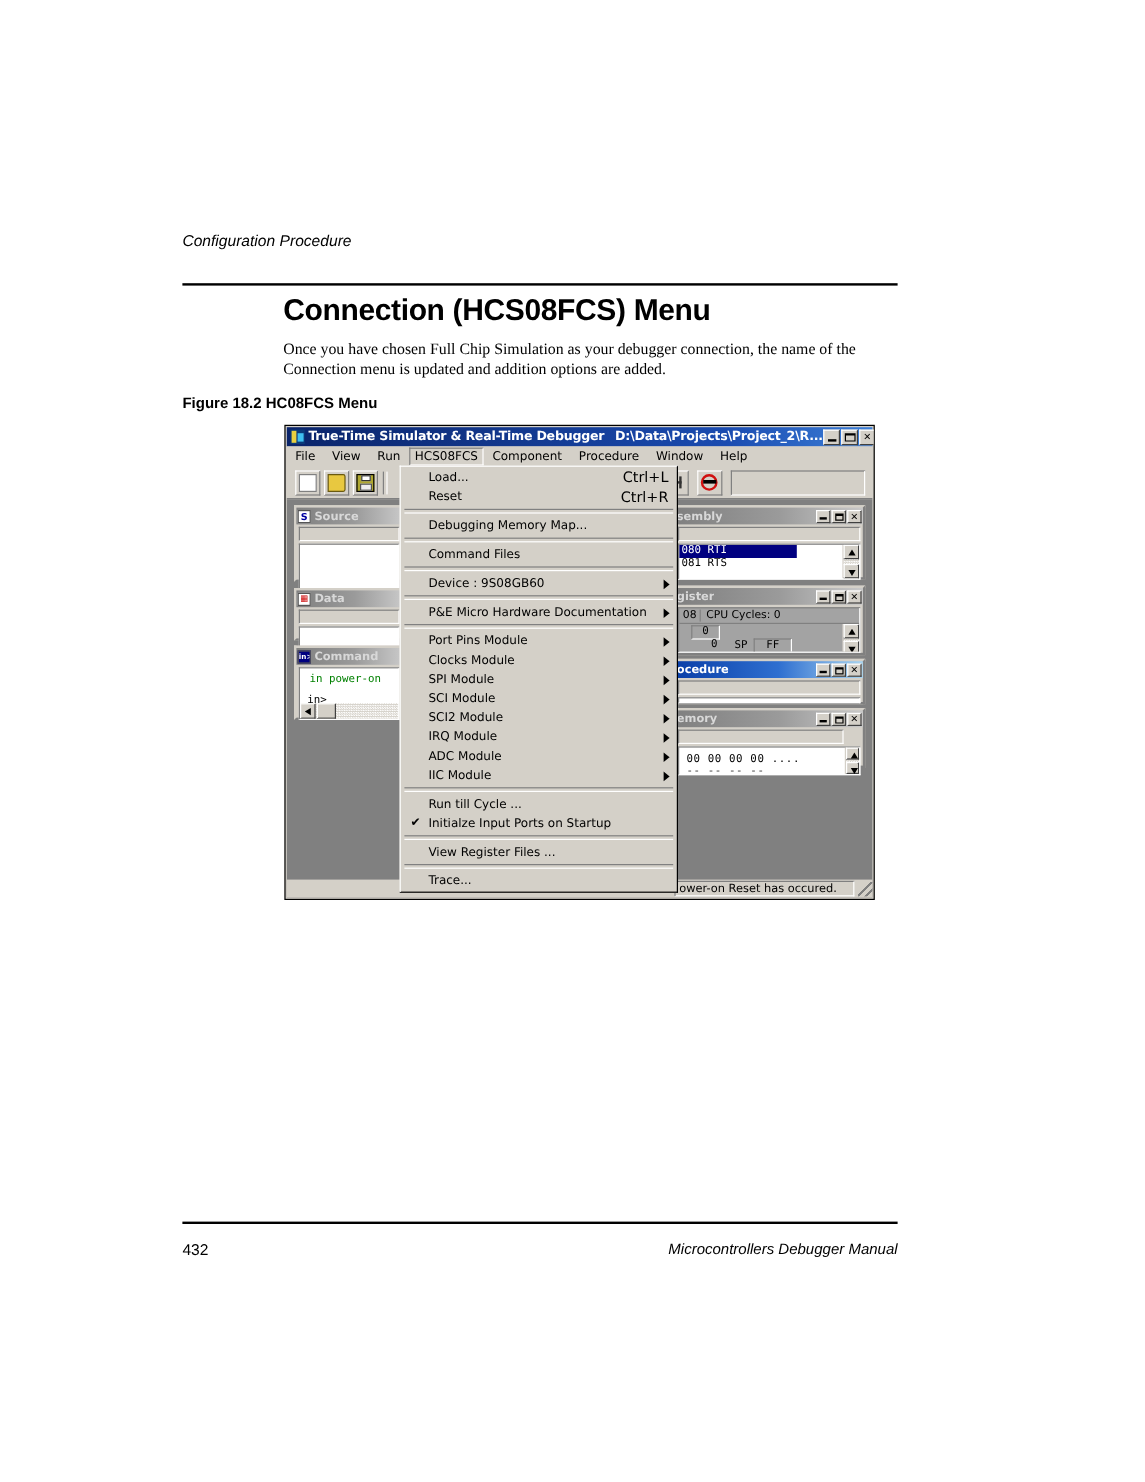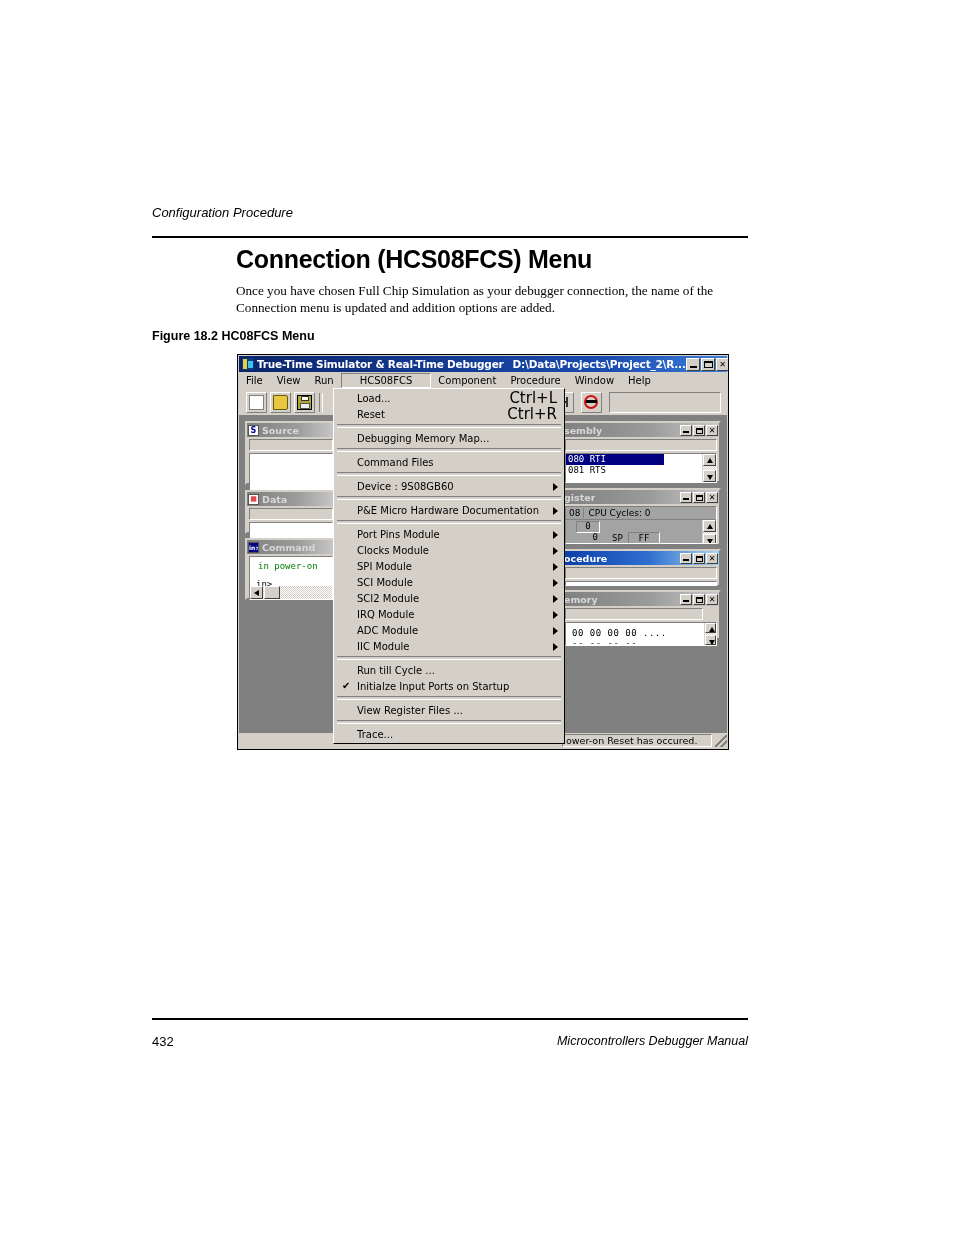--- a/index.html
+++ b/index.html
@@ -30,21 +30,21 @@
     font-weight: bold;
     font-size: 14.5px;
     color: #000;
     letter-spacing: -0.1px;
   }
   .hdr-sub {
     font-family: "Liberation Sans", sans-serif;
     font-style: italic;
     font-size: 13px;
     color: #000;
-    margin-top: 15px;
+    margin-top: 3px;
   }
   .hdr-rule {
     position: absolute;
     left: 152px; top: 236px;
     width: 596px; height: 2px;
     background: #000;
   }
 
   .sec-title {
     position: absolute;
@@ -199,21 +199,21 @@
   }
   .menubar .mi {
     padding: 2px 7px;
     white-space: nowrap;
     font-family: "DejaVu Sans", sans-serif;
     font-size: 10px;
   }
   .menubar .mi.open {
     border: 1px solid;
     border-color: #808080 #fff #fff #808080;
-    padding: 1px 18px;
+    padding: 1px 4px;
     background: #d4d0c8;
   }
 
   
   .toolbar {
     position: absolute;
     left: 1px; top: 34px;
     width: 488px; height: 27px;
     background: #d4d0c8;
     border-bottom: 1px solid #808080;
@@ -406,21 +406,21 @@
   .dd-item {
     height:16px;
     display:flex; align-items:center;
     font-size:10px; color:#000;
     padding-left:22px; padding-right:6px;
     position:relative;
     white-space:nowrap;
     gap:28px;
   }
   .dd-item .acc {
-    margin-left:auto; font-size:15px; color:#000; padding-left:20px;
+    margin-left:auto; font-size:12px; color:#000; padding-left:20px;
   }
   .dd-item .arw {
     position:absolute; right:5px; top:5px;
     width:0;height:0;
     border-top:4px solid transparent;
     border-bottom:4px solid transparent;
     border-left:5px solid #000;
   }
   .dd-item .chk {
     position:absolute; left:7px; top:2px;

